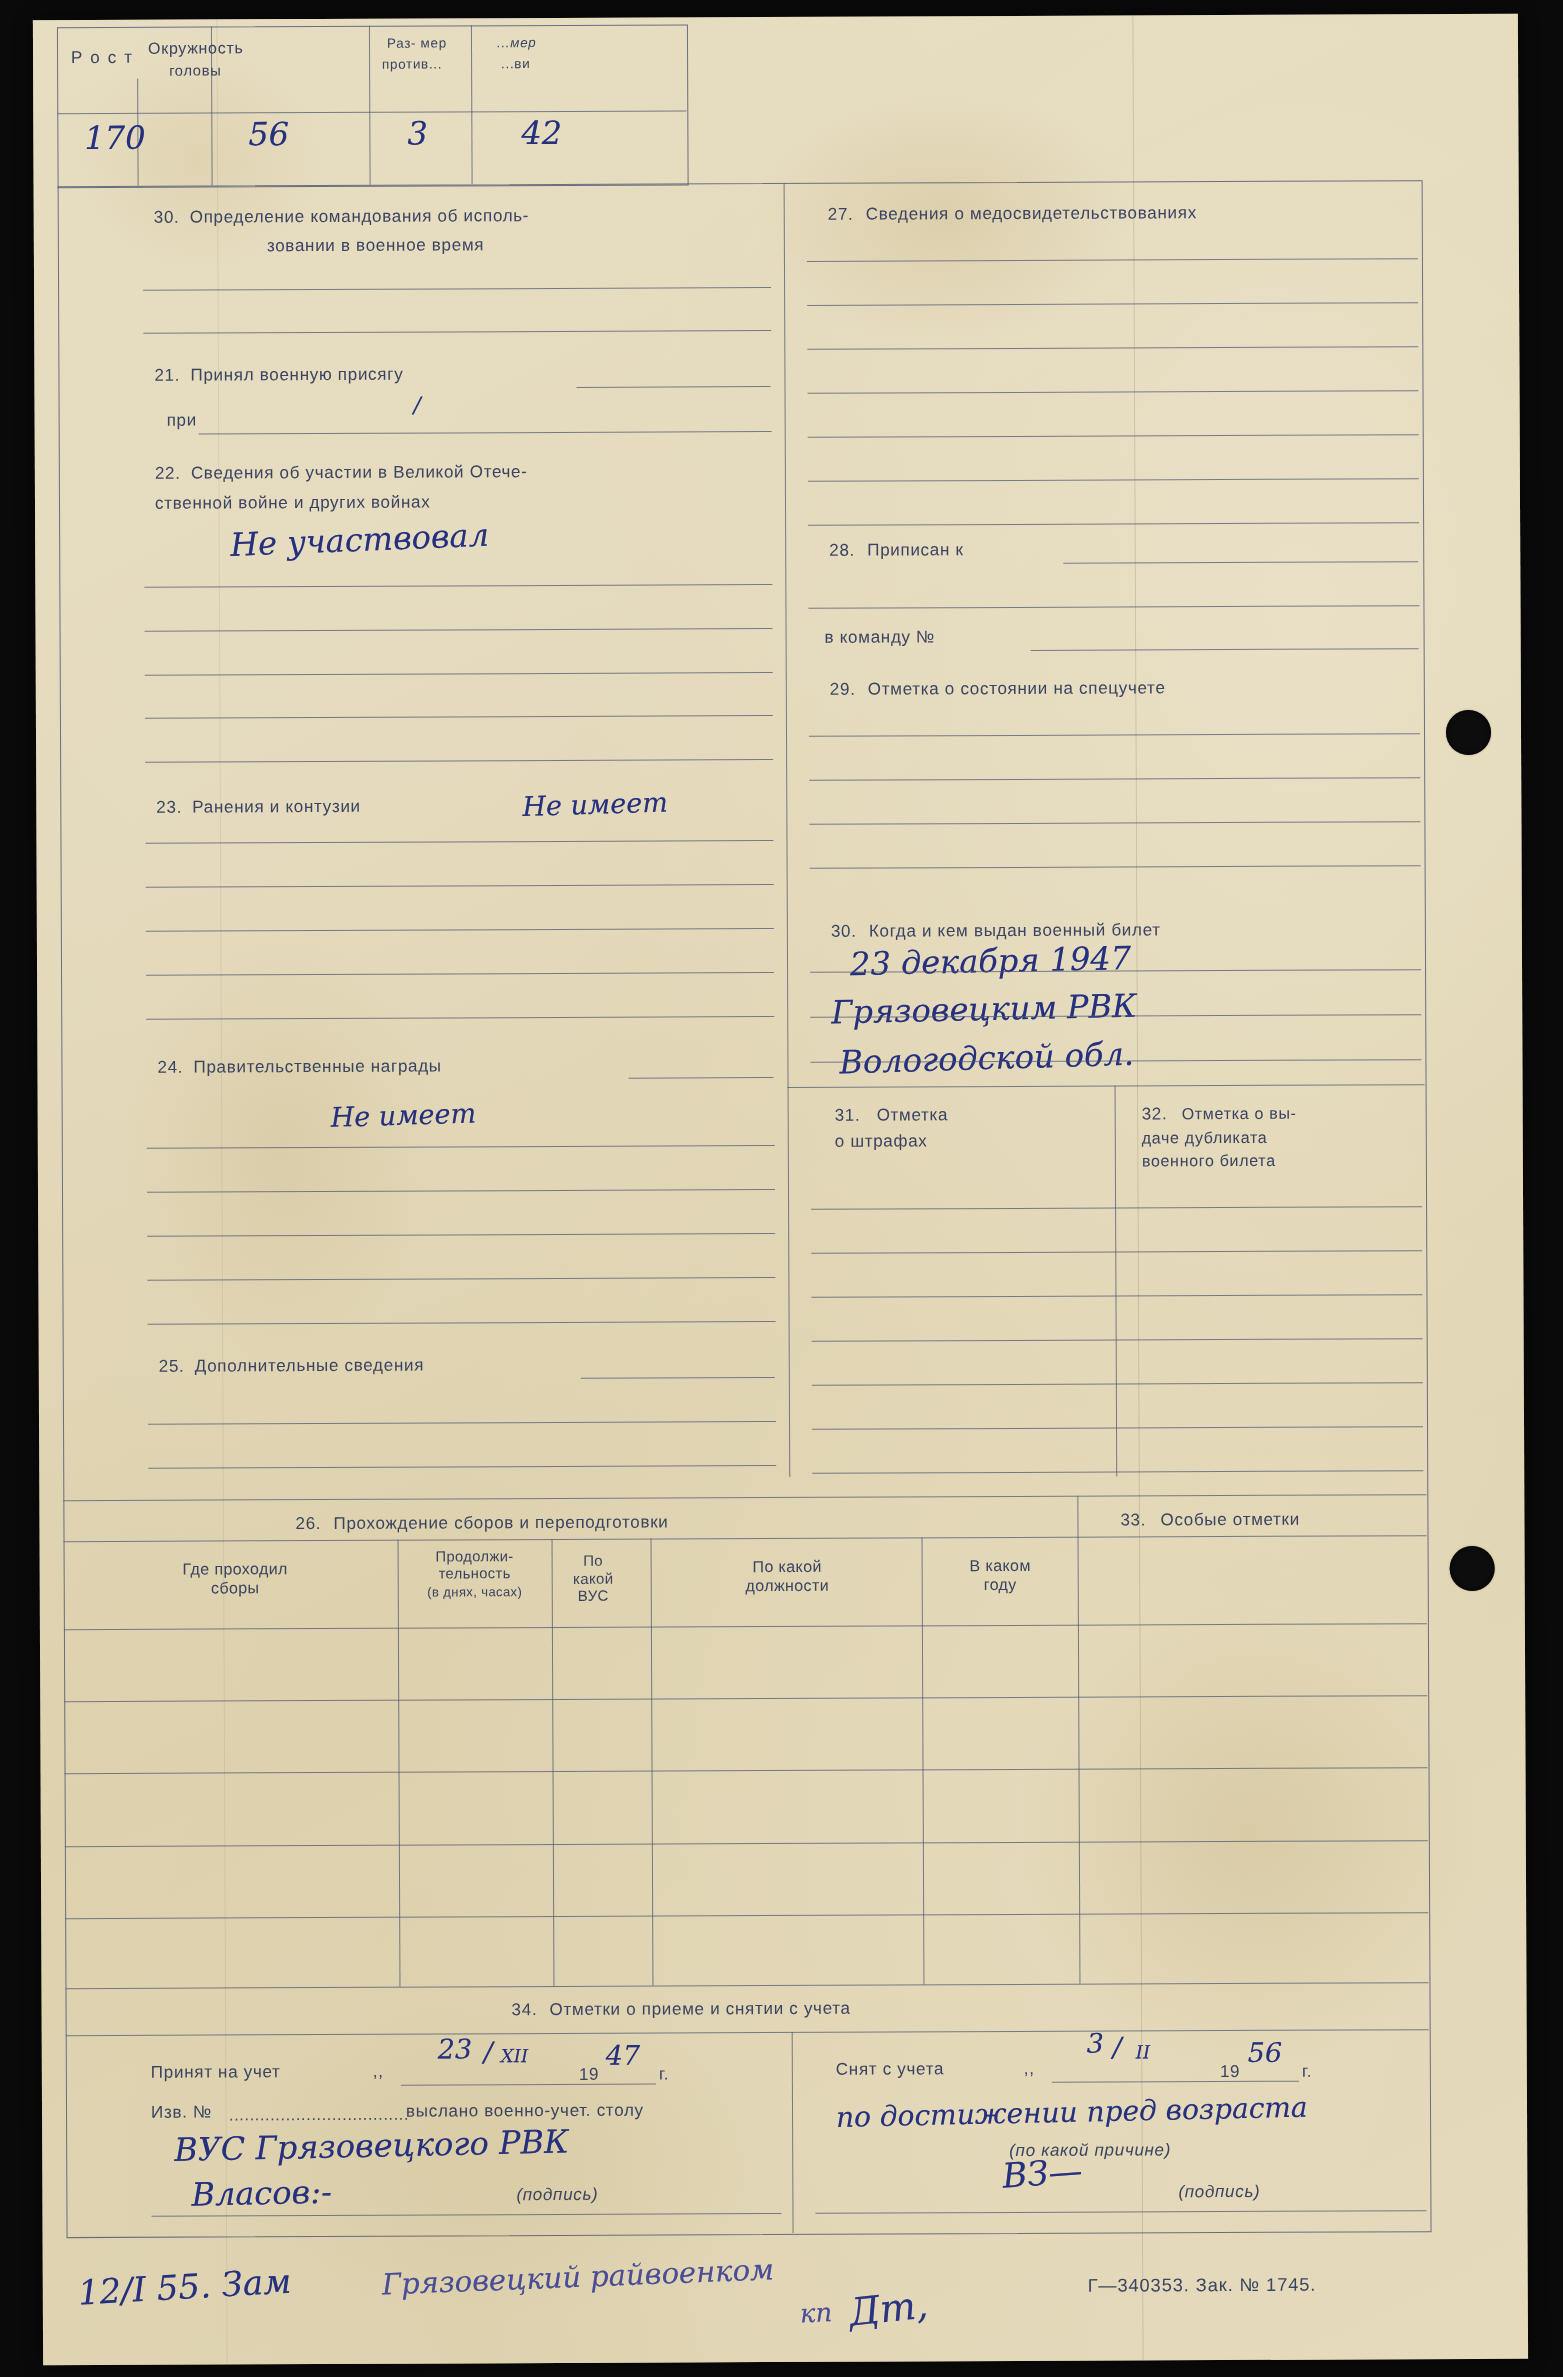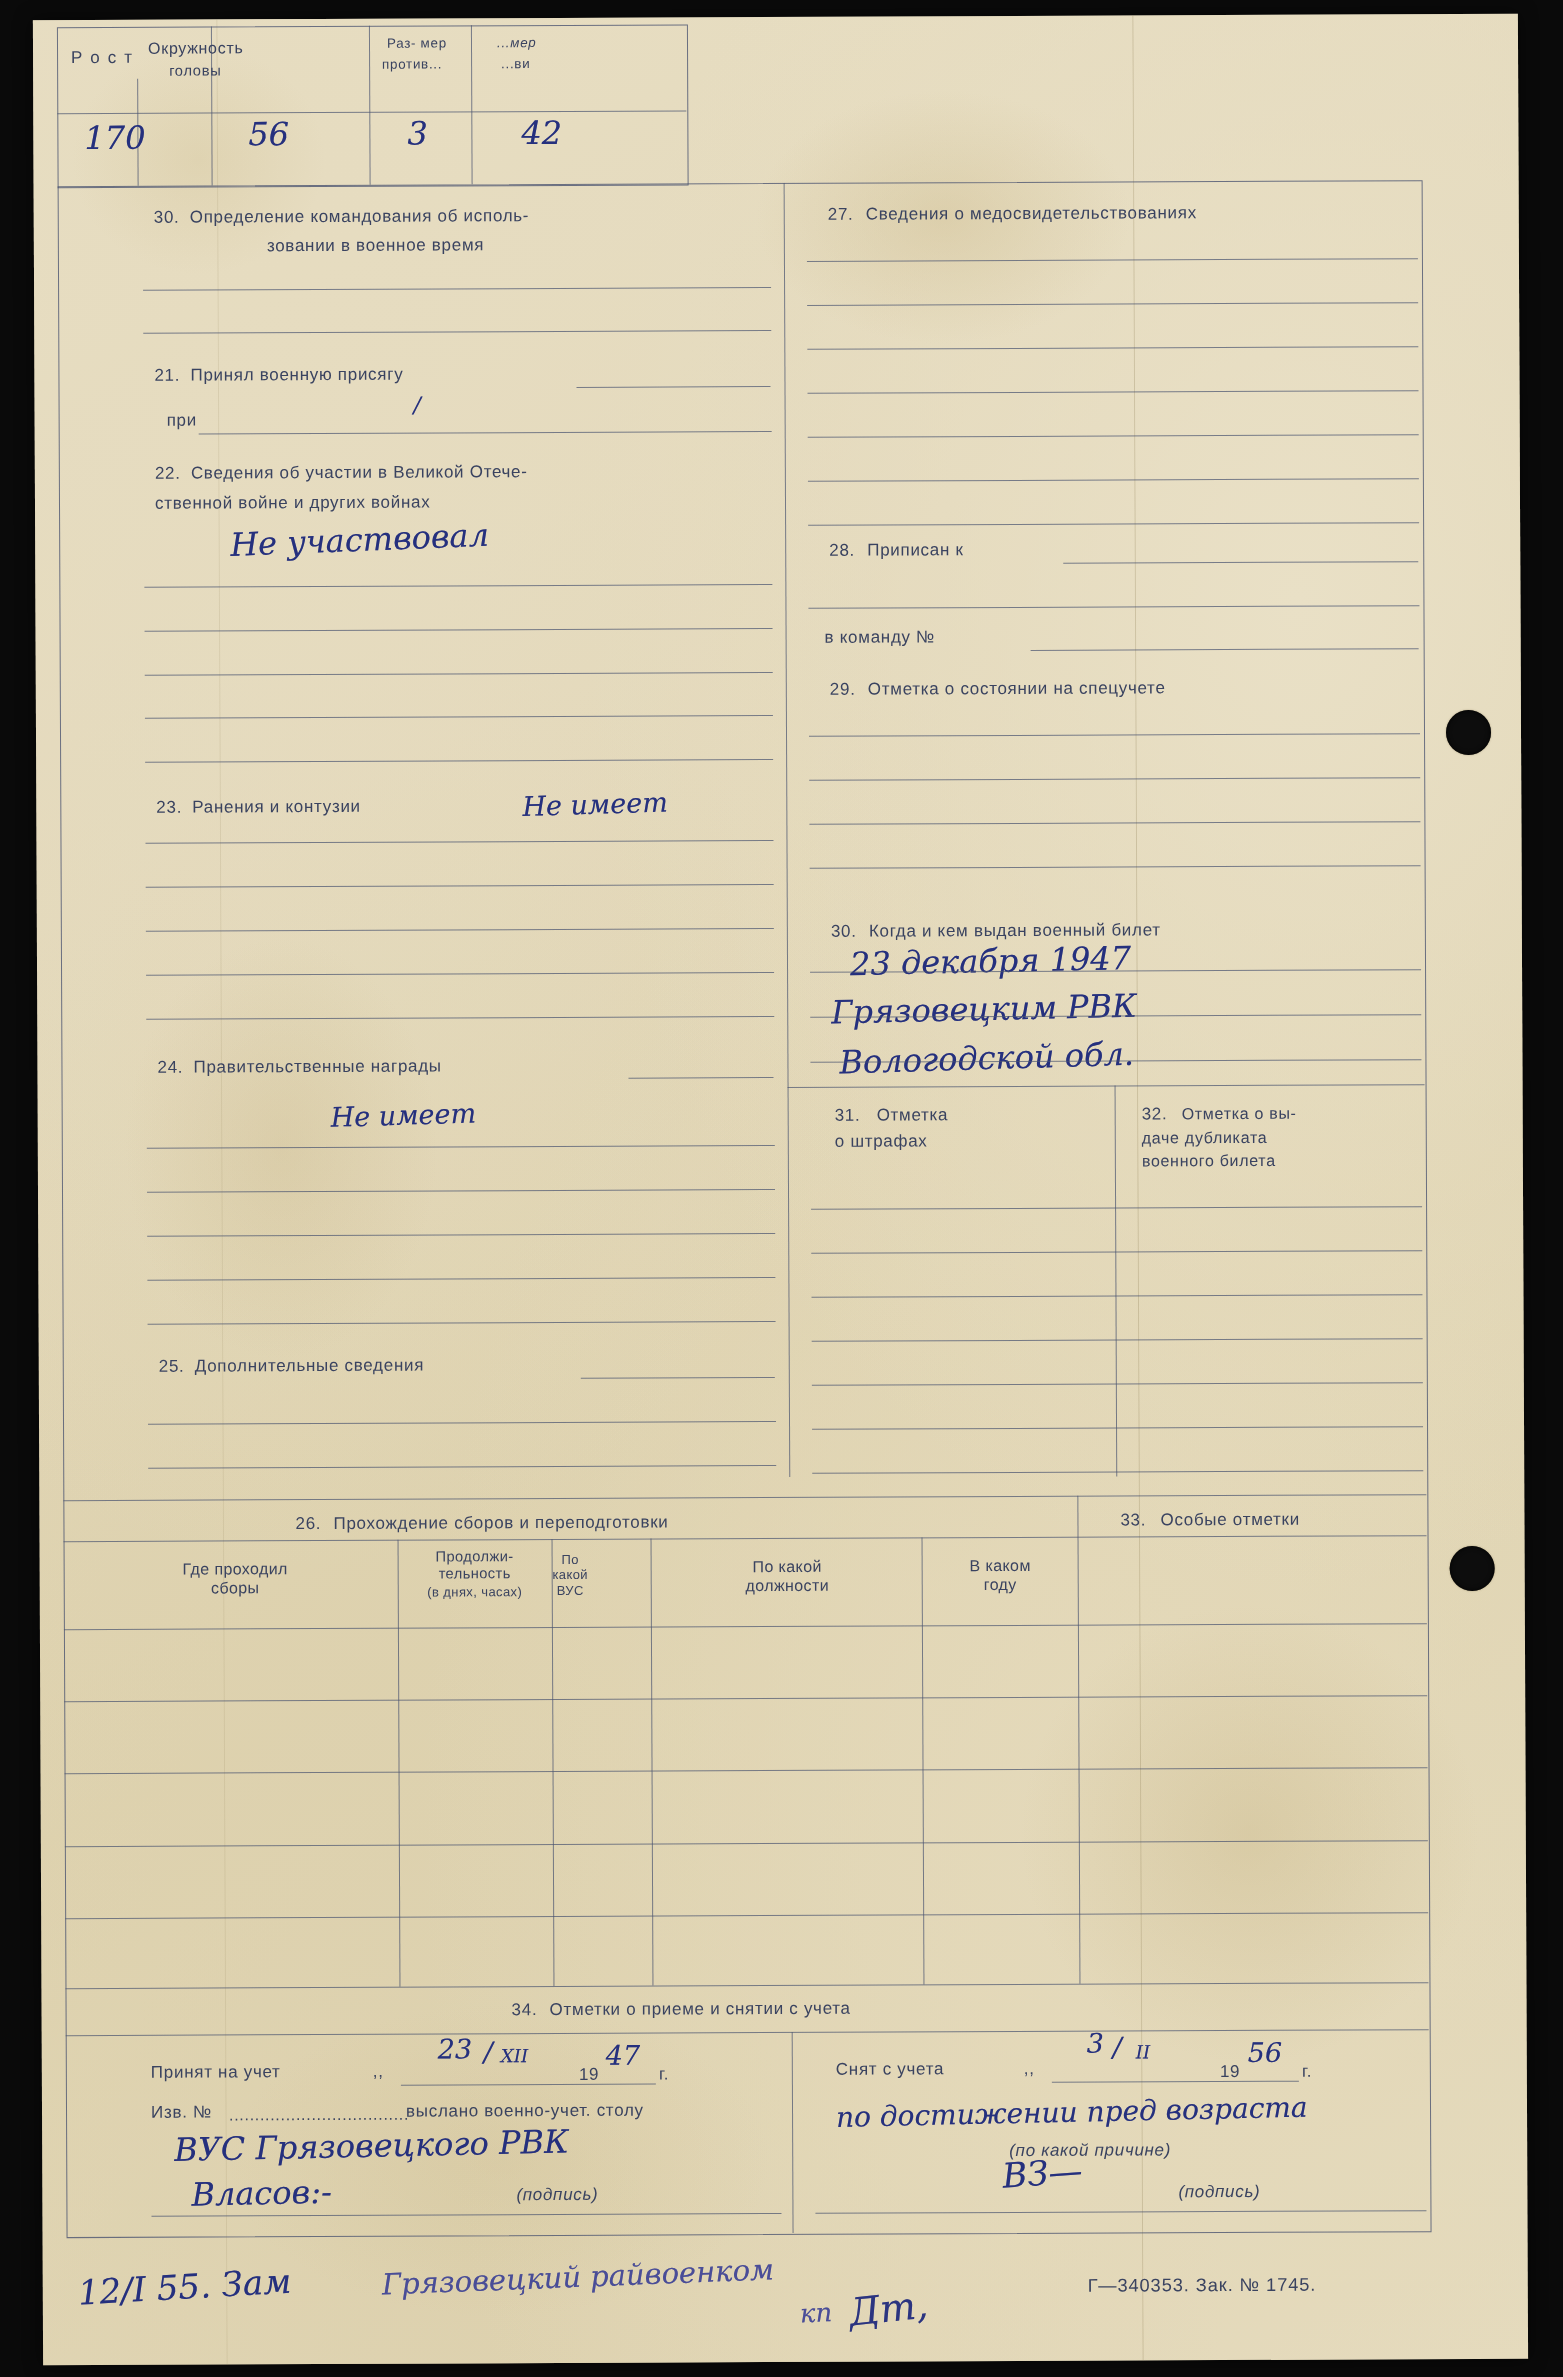--- a/index.html
+++ b/index.html
@@ -302,21 +302,21 @@
 
     <div class="rule" style="left:24.4px; top:1968px; width:1363px;"></div>
 
     <div class="pt s28" style="left:256px; top:1495px;">26.</div>
     <div class="pt s28" style="left:294px; top:1495px;">Прохождение сборов и переподготовки</div>
     <div class="pt s28" style="left:1081px; top:1495px;">33.</div>
     <div class="pt s28" style="left:1121px; top:1495px;">Особые отметки</div>
 
     <div class="cellhdr" style="left:43px; top:1541px; width:305px;">Где проходил<br>сборы</div>
     <div class="cellhdr" style="left:364px; top:1530px; width:142px; font-size:14.7px;">Продолжи-<br>тельность<br><span style="font-size:13px;">(в днях, часах)</span></div>
-    <div class="cellhdr" style="left:486px; top:1534px; width:89px; font-size:13px;">По<br>какой<br>ВУС</div>
+    <div class="cellhdr" style="left:509px; top:1534px; width:89px; font-size:15px;">По<br>какой<br>ВУС</div>
     <div class="cellhdr" style="left:617px; top:1541px; width:261px;">По какой<br>должности</div>
     <div class="cellhdr" style="left:887px; top:1541px; width:147px;">В каком<br>году</div>
 
     <div class="rule" style="left:24.4px; top:1681px; width:1363px;"></div>
     <div class="rule" style="left:24.4px; top:1753px; width:1363px;"></div>
     <div class="rule" style="left:24.4px; top:1826px; width:1363px;"></div>
     <div class="rule" style="left:24.4px; top:1898px; width:1363px;"></div>
   </div>
 
   <div>

